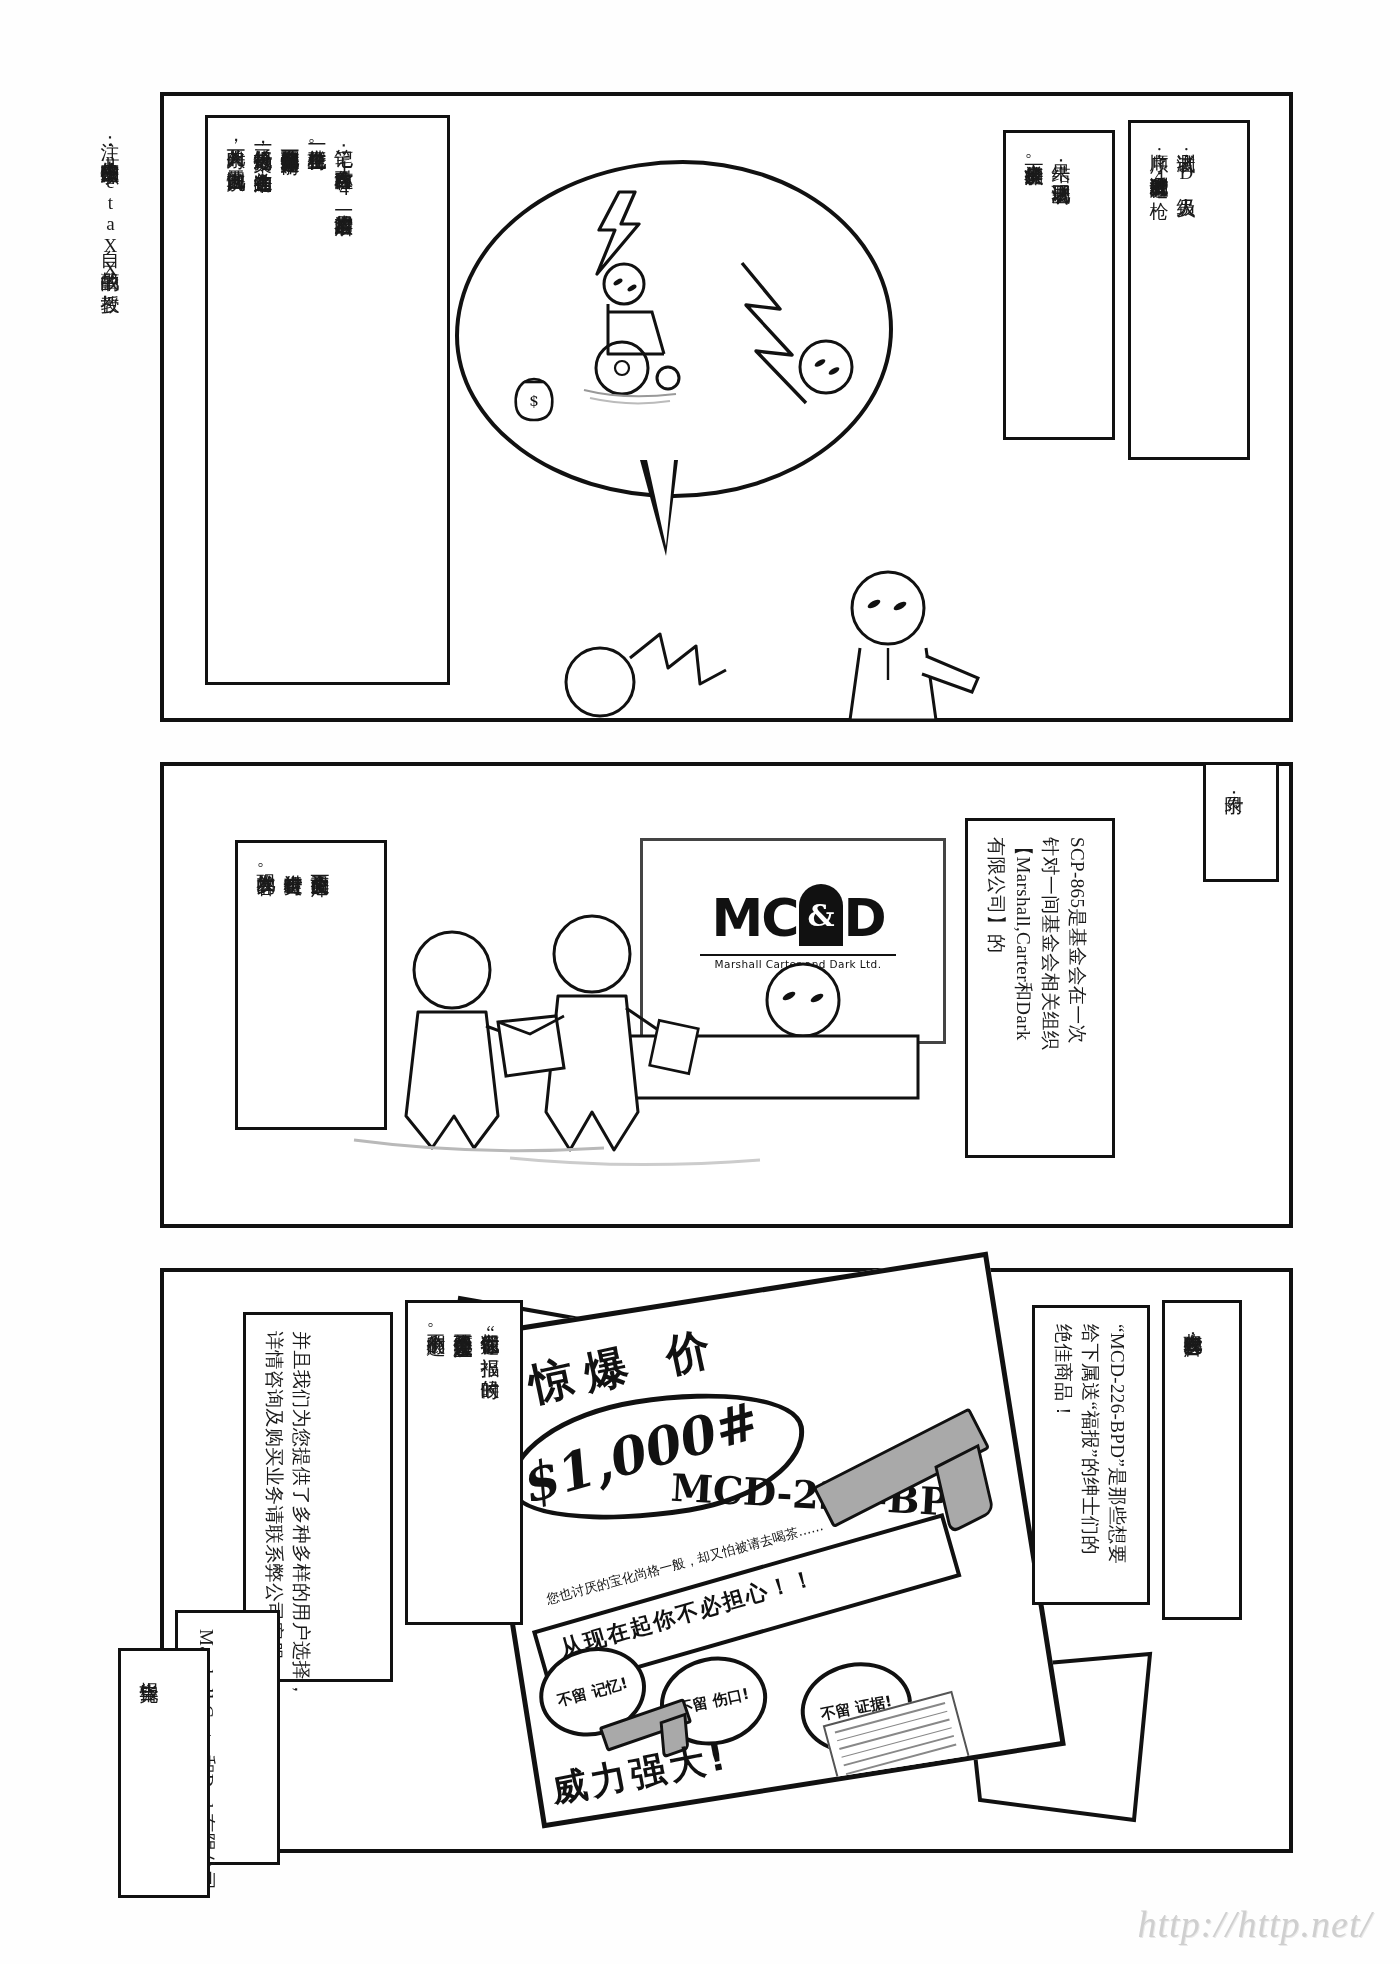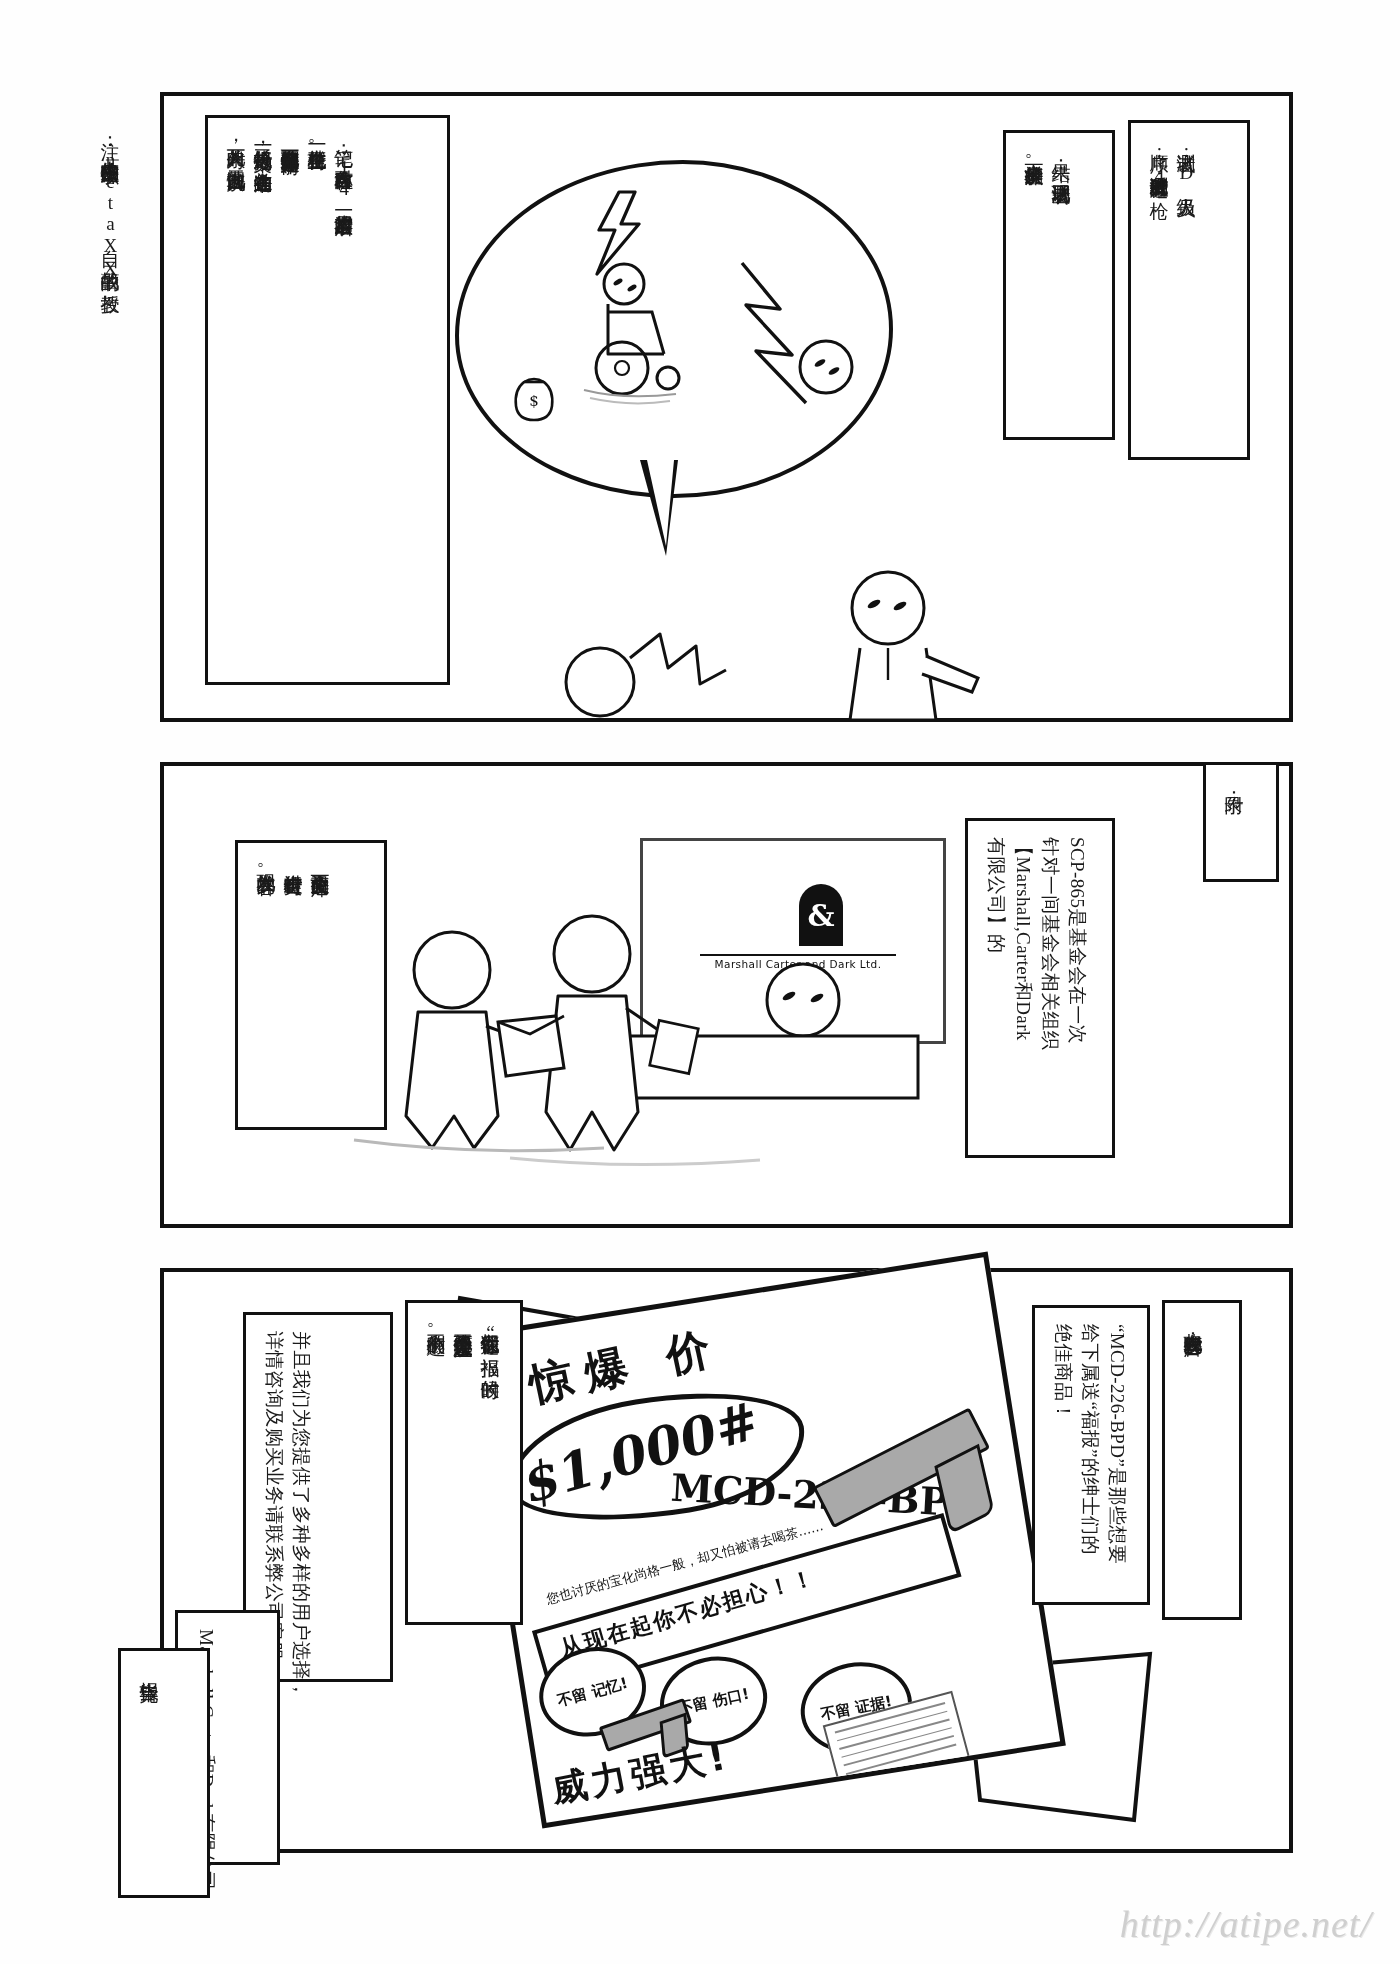--- a/index.html
+++ b/index.html
@@ -276,20 +276,23 @@
 下半身瘫痪的症状。</div>
   </div>
   <div class="cap" id="cap-procedure">
     <div class="vtext">测试者:D级人员
 顺序:对准测试者的脊椎连开4枪。</div>
   </div>
 
   <div class="panel" id="panel-2"></div>
 
   <div id="mcd-sign"></div>
+  <div id="mcd-logo">
+    <span>MC</span><span style="display:inline-block;width:46px"></span><span>D</span>
+  </div>
   <div id="mcd-arch"></div>
   <div id="mcd-amp">&amp;</div>
   <div id="mcd-rule"></div>
   <div id="mcd-sub">Marshall Carter and Dark Ltd.</div>
 
   <div class="sketch" style="left:745px;top:960px;">
     <svg width="120" height="120" viewBox="0 0 120 120">
       <circle cx="58" cy="40" r="36" fill="#fff" stroke="#111" stroke-width="3"></circle>
       <ellipse cx="44" cy="36" rx="7" ry="3" fill="#111" transform="rotate(-28 44 36)"></ellipse>
       <ellipse cx="72" cy="38" rx="7" ry="3" fill="#111" transform="rotate(-28 72 38)"></ellipse>
@@ -411,14 +414,14 @@
 绝佳商品！</div>
   </div>
   <div class="cap" id="cap-found">
     <div class="vtext">在收容时发现的广告：</div>
   </div>
 
   <div class="cap" id="cap-end" style="left:118px;top:1648px;width:92px;height:250px;">
     <div class="vtext">报告完毕</div>
   </div>
 
-  <div id="watermark">http://atipe.net/</div>
+  <div id="watermark">http://http.net/</div>
 </div>
 
 </body></html>

